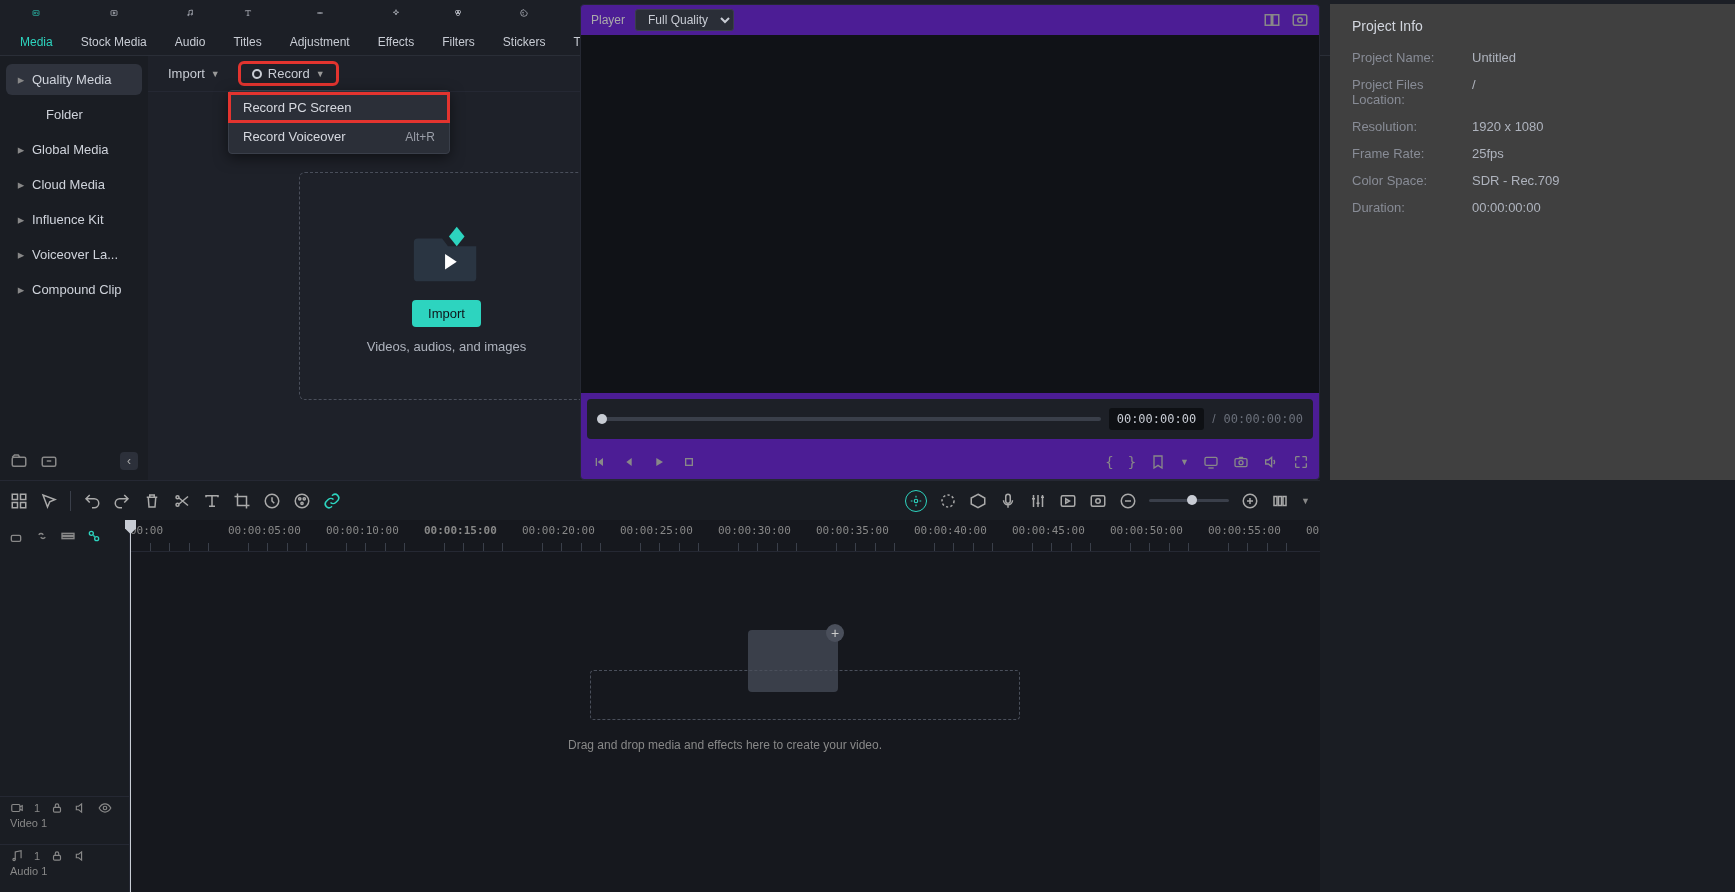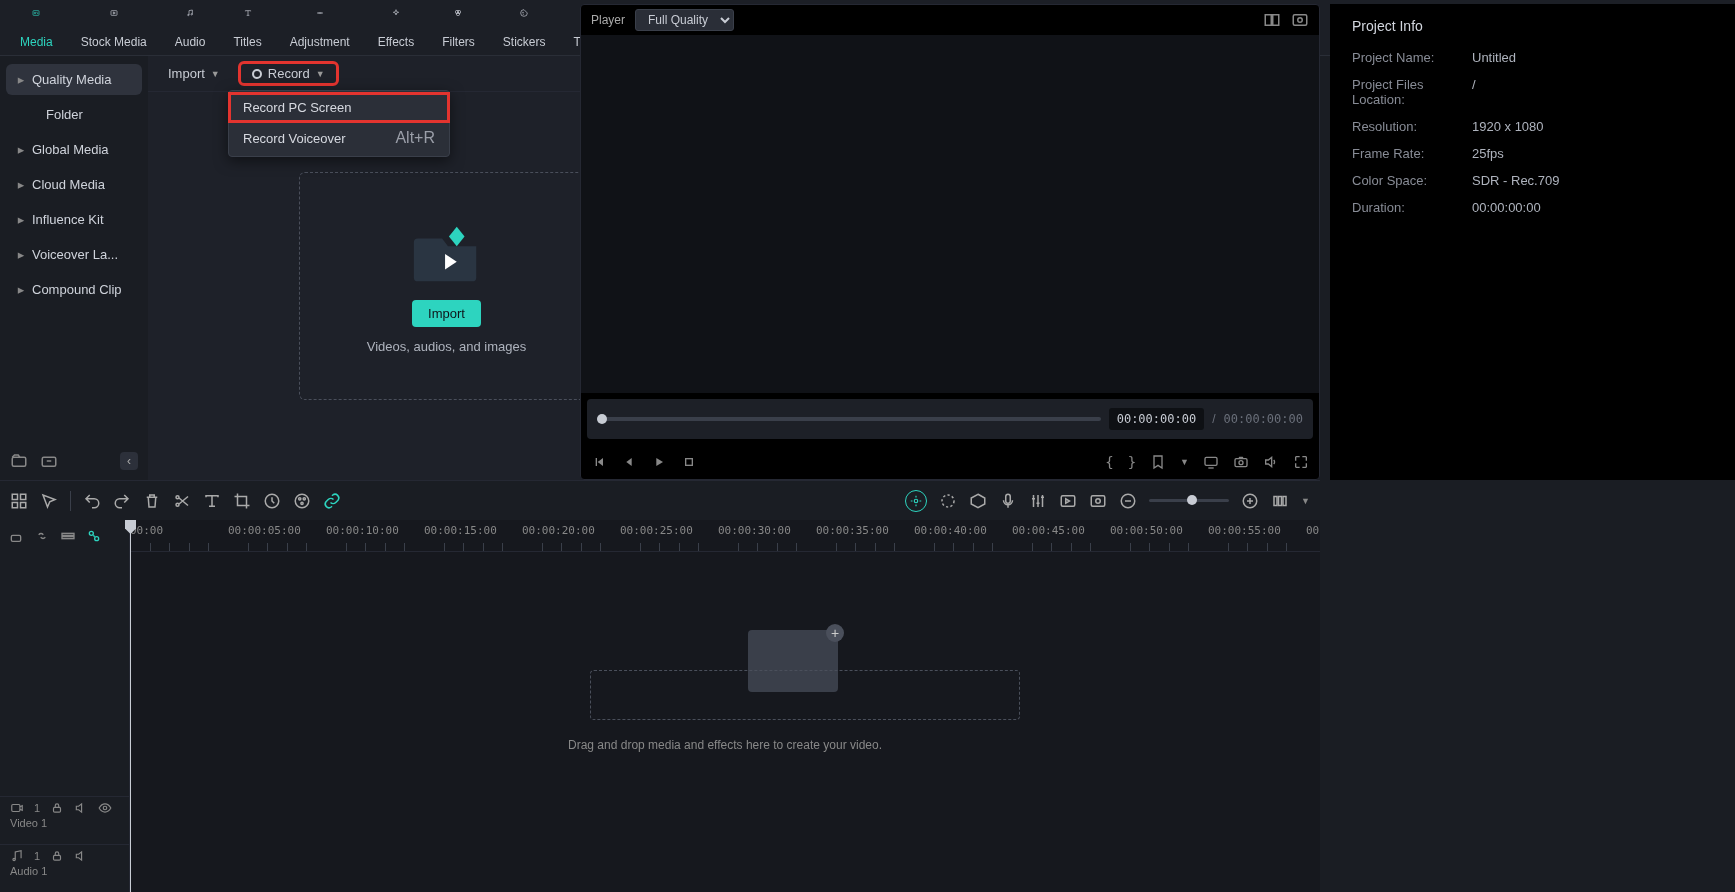--- a/index.html
+++ b/index.html
@@ -29,50 +29,50 @@
 .tb-btn .cv { font-size:9px; color:#999; }
 .tb-btn.record { outline:3px solid #e3342f; outline-offset:-1px; border-radius:4px; padding:3px 12px; }
 .tb-btn.record .rec-dot { width:10px; height:10px; border-radius:50%; border:2px solid #c8ccd4; }
 .media-toolbar .spacer { flex:1; }
 .tb-ic { width:18px; height:18px; cursor:pointer; color:#aaa; }
 
 
 .record-menu { position:absolute; left:228px; top:90px; width:222px; background:#2b2f38; border:1px solid #3a3f4a; border-radius:4px; box-shadow:0 4px 14px rgba(0,0,0,0.5); z-index:20; padding:2px 0; }
 .record-menu .mi { padding:7px 14px; cursor:pointer; font-size:13px; color:#d6d9e0; display:flex; align-items:center; }
 .record-menu .mi.hl { outline:3px solid #e3342f; outline-offset:-2px; }
-.record-menu .mi .sc { margin-left:auto; color:#9a9ea8; font-size:16px; }
+.record-menu .mi .sc { margin-left:auto; color:#9a9ea8; font-size:12px; }
 
 
 .dropzone-wrap { flex:1; display:flex; align-items:center; justify-content:center; }
 .dropzone { width:296px; height:228px; border:1px dashed #4a4f5b; border-radius:6px; display:flex; flex-direction:column; align-items:center; justify-content:center; gap:12px; }
 .dropzone .folder-ic { width:78px; height:70px; position:relative; }
 .dropzone .import-btn { background:#2dd4bf; color:#0f1419; padding:6px 16px; border-radius:4px; font-size:13px; cursor:pointer; border:none; }
 .dropzone .dz-text { font-size:13px; color:#aeb3bd; }
 
 
-.player { position:absolute; right:415px; top:4px; width:740px; bottom:412px; background:#000000; border:1px solid #252833; border-radius:4px; display:flex; flex-direction:column; }
+.player { position:absolute; right:415px; top:4px; width:740px; bottom:412px; background:#4c1d95; border:1px solid #252833; border-radius:4px; display:flex; flex-direction:column; }
 .player-head { height:30px; display:flex; align-items:center; padding:0 10px; gap:10px; }
 .player-head .pl-lbl { font-size:12px; color:#aaa; }
 .player-head select { background:#2a2e37; border:1px solid #3a3f4a; color:#c8ccd4; padding:2px 8px; font-size:12px; border-radius:3px; }
 .player-head .sp { flex:1; }
 .player-head .pic { width:18px; height:18px; cursor:pointer; color:#888; }
 .player-body { flex:1; background:#101217; }
 .player-bar { height:40px; background:#1d2027; border-radius:4px; margin:6px; display:flex; align-items:center; gap:8px; padding:0 10px; }
 .player-bar .track { flex:1; height:4px; background:#3a3f4a; border-radius:2px; position:relative; }
 .player-bar .track .dot { position:absolute; left:0; top:-3px; width:10px; height:10px; background:#c8ccd4; border-radius:50%; }
 .player-bar .time-box { background:#0e1014; padding:4px 8px; border-radius:3px; font-family:monospace; font-size:12px; color:#c8ccd4; }
 .player-bar .sep { color:#6a6f7a; }
 .player-bar .time2 { font-family:monospace; font-size:12px; color:#6a6f7a; }
 .player-ctrl { height:34px; display:flex; align-items:center; padding:0 10px; gap:14px; }
 .player-ctrl .cic { width:16px; height:16px; cursor:pointer; color:#888; }
 .player-ctrl .csp { flex:1; }
 .player-ctrl .brace { color:#888; font-size:14px; cursor:pointer; font-family:monospace; }
 
 
-.proj-info { position:absolute; right:0; top:4px; width:405px; bottom:412px; background:#000000; padding:14px 22px; }
+.proj-info { position:absolute; right:0; top:4px; width:405px; bottom:412px; background:#404040; padding:14px 22px; }
 .proj-info h3 { font-size:14px; font-weight:500; color:#d2d6de; margin-bottom:16px; }
 .pi-row { display:flex; margin-bottom:12px; font-size:13px; }
 .pi-row .k { width:120px; color:#888c96; }
 .pi-row .v { color:#aeb3bd; }
 
 
 .tl-toolbar { position:absolute; left:0; right:415px; bottom:372px; height:40px; background:#1a1d23; border-top:1px solid #252833; display:flex; align-items:center; padding:0 10px; gap:12px; }
 .tl-toolbar .ticon { width:18px; height:18px; cursor:pointer; color:#aaa; display:flex; align-items:center; justify-content:center; }
 .tl-toolbar .ticon.active { color:#2dd4bf; border:1px solid #2dd4bf; border-radius:50%; padding:2px; width:22px; height:22px; }
 .tl-toolbar .vdiv { width:1px; height:20px; background:#3a3f4a; }
@@ -513,21 +513,21 @@
         <span class="tick" style="left: 98px;">00:00:05:00</span>
         <div class="minor" style="left: 117.6px;"></div>
         <div class="minor" style="left: 137.2px;"></div>
         <div class="minor" style="left: 156.8px;"></div>
         <div class="minor" style="left: 176.4px;"></div>
         <span class="tick" style="left: 196px;">00:00:10:00</span>
         <div class="minor" style="left: 215.6px;"></div>
         <div class="minor" style="left: 235.2px;"></div>
         <div class="minor" style="left: 254.8px;"></div>
         <div class="minor" style="left: 274.4px;"></div>
-        <span class="tick" style="left: 294px;">00:00:15:00</span>
+        <span class="tick" style="left: 294px; font-weight: bold;">00:00:15:00</span>
         <div class="minor" style="left: 313.6px;"></div>
         <div class="minor" style="left: 333.2px;"></div>
         <div class="minor" style="left: 352.8px;"></div>
         <div class="minor" style="left: 372.4px;"></div>
         <span class="tick" style="left: 392px;">00:00:20:00</span>
         <div class="minor" style="left: 411.6px;"></div>
         <div class="minor" style="left: 431.2px;"></div>
         <div class="minor" style="left: 450.8px;"></div>
         <div class="minor" style="left: 470.4px;"></div>
         <span class="tick" style="left: 490px;">00:00:25:00</span>

